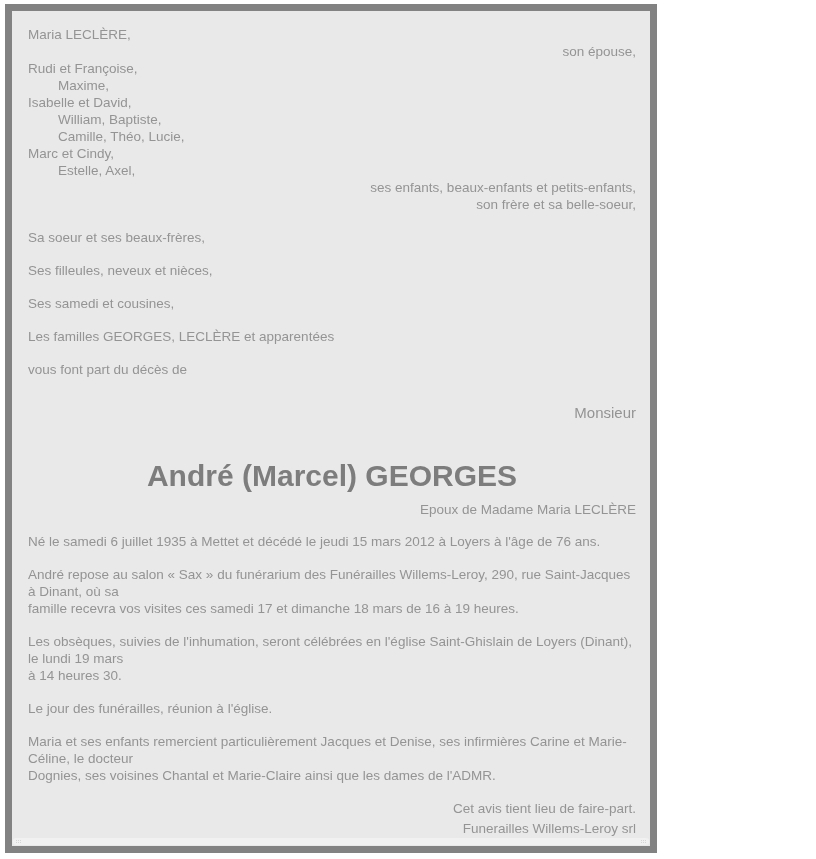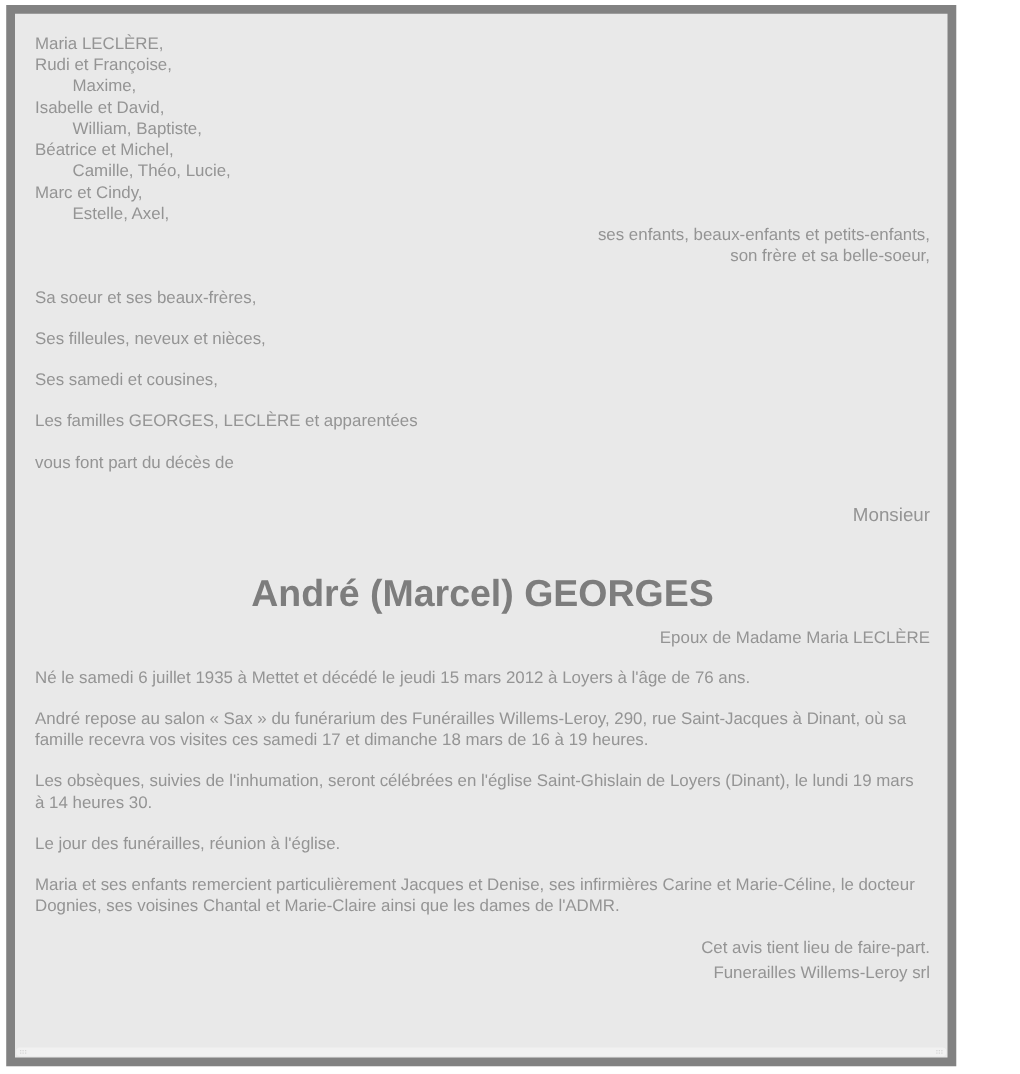--- a/index.html
+++ b/index.html
@@ -5,21 +5,21 @@
   html, body {
     margin: 0;
     padding: 0;
     background: #ffffff;
     font-family: "Liberation Sans", sans-serif;
   }
   .card {
     position: relative;
     box-sizing: border-box;
     margin: 4px 6px 6px 5px;
-    width: 760px;
+    width: 652px;
     height: 849px;
     border: 7px solid var(--border_color, #828282);
     background: var(--card_bg, #e9e9e9);
     padding: 15px 14px 10px 16px;
     color: var(--text_color, #949494);
     font-size: 13.5px;
     line-height: 17px;
     overflow: hidden;
   }
   .line        { text-align: left; }
@@ -68,25 +68,25 @@
   }
   .grip.left  { left: 3px; }
   .grip.right { right: 7px; }
 </style>
 </head>
 <body>
 
 <div class="card">
 
   <div class="line">Maria LECLÈRE,</div>
+  <div class="line right">son épouse,</div>
   <div class="line">Rudi et Françoise,</div>
   <div class="line indent">Maxime,</div>
   <div class="line">Isabelle et David,</div>
   <div class="line indent">William, Baptiste,</div>
-  <div class="line">Béatrice et Michel,</div>
   <div class="line indent">Camille, Théo, Lucie,</div>
   <div class="line">Marc et Cindy,</div>
   <div class="line indent">Estelle, Axel,</div>
   <div class="line right">ses enfants, beaux-enfants et petits-enfants,</div>
   <div class="line right">son frère et sa belle-soeur,</div>
 
   <div class="para">Sa soeur et ses beaux-frères,</div>
   <div class="para">Ses filleules, neveux et nièces,</div>
   <div class="para">Ses samedi et cousines,</div>
   <div class="para">Les familles GEORGES, LECLÈRE et apparentées</div>

